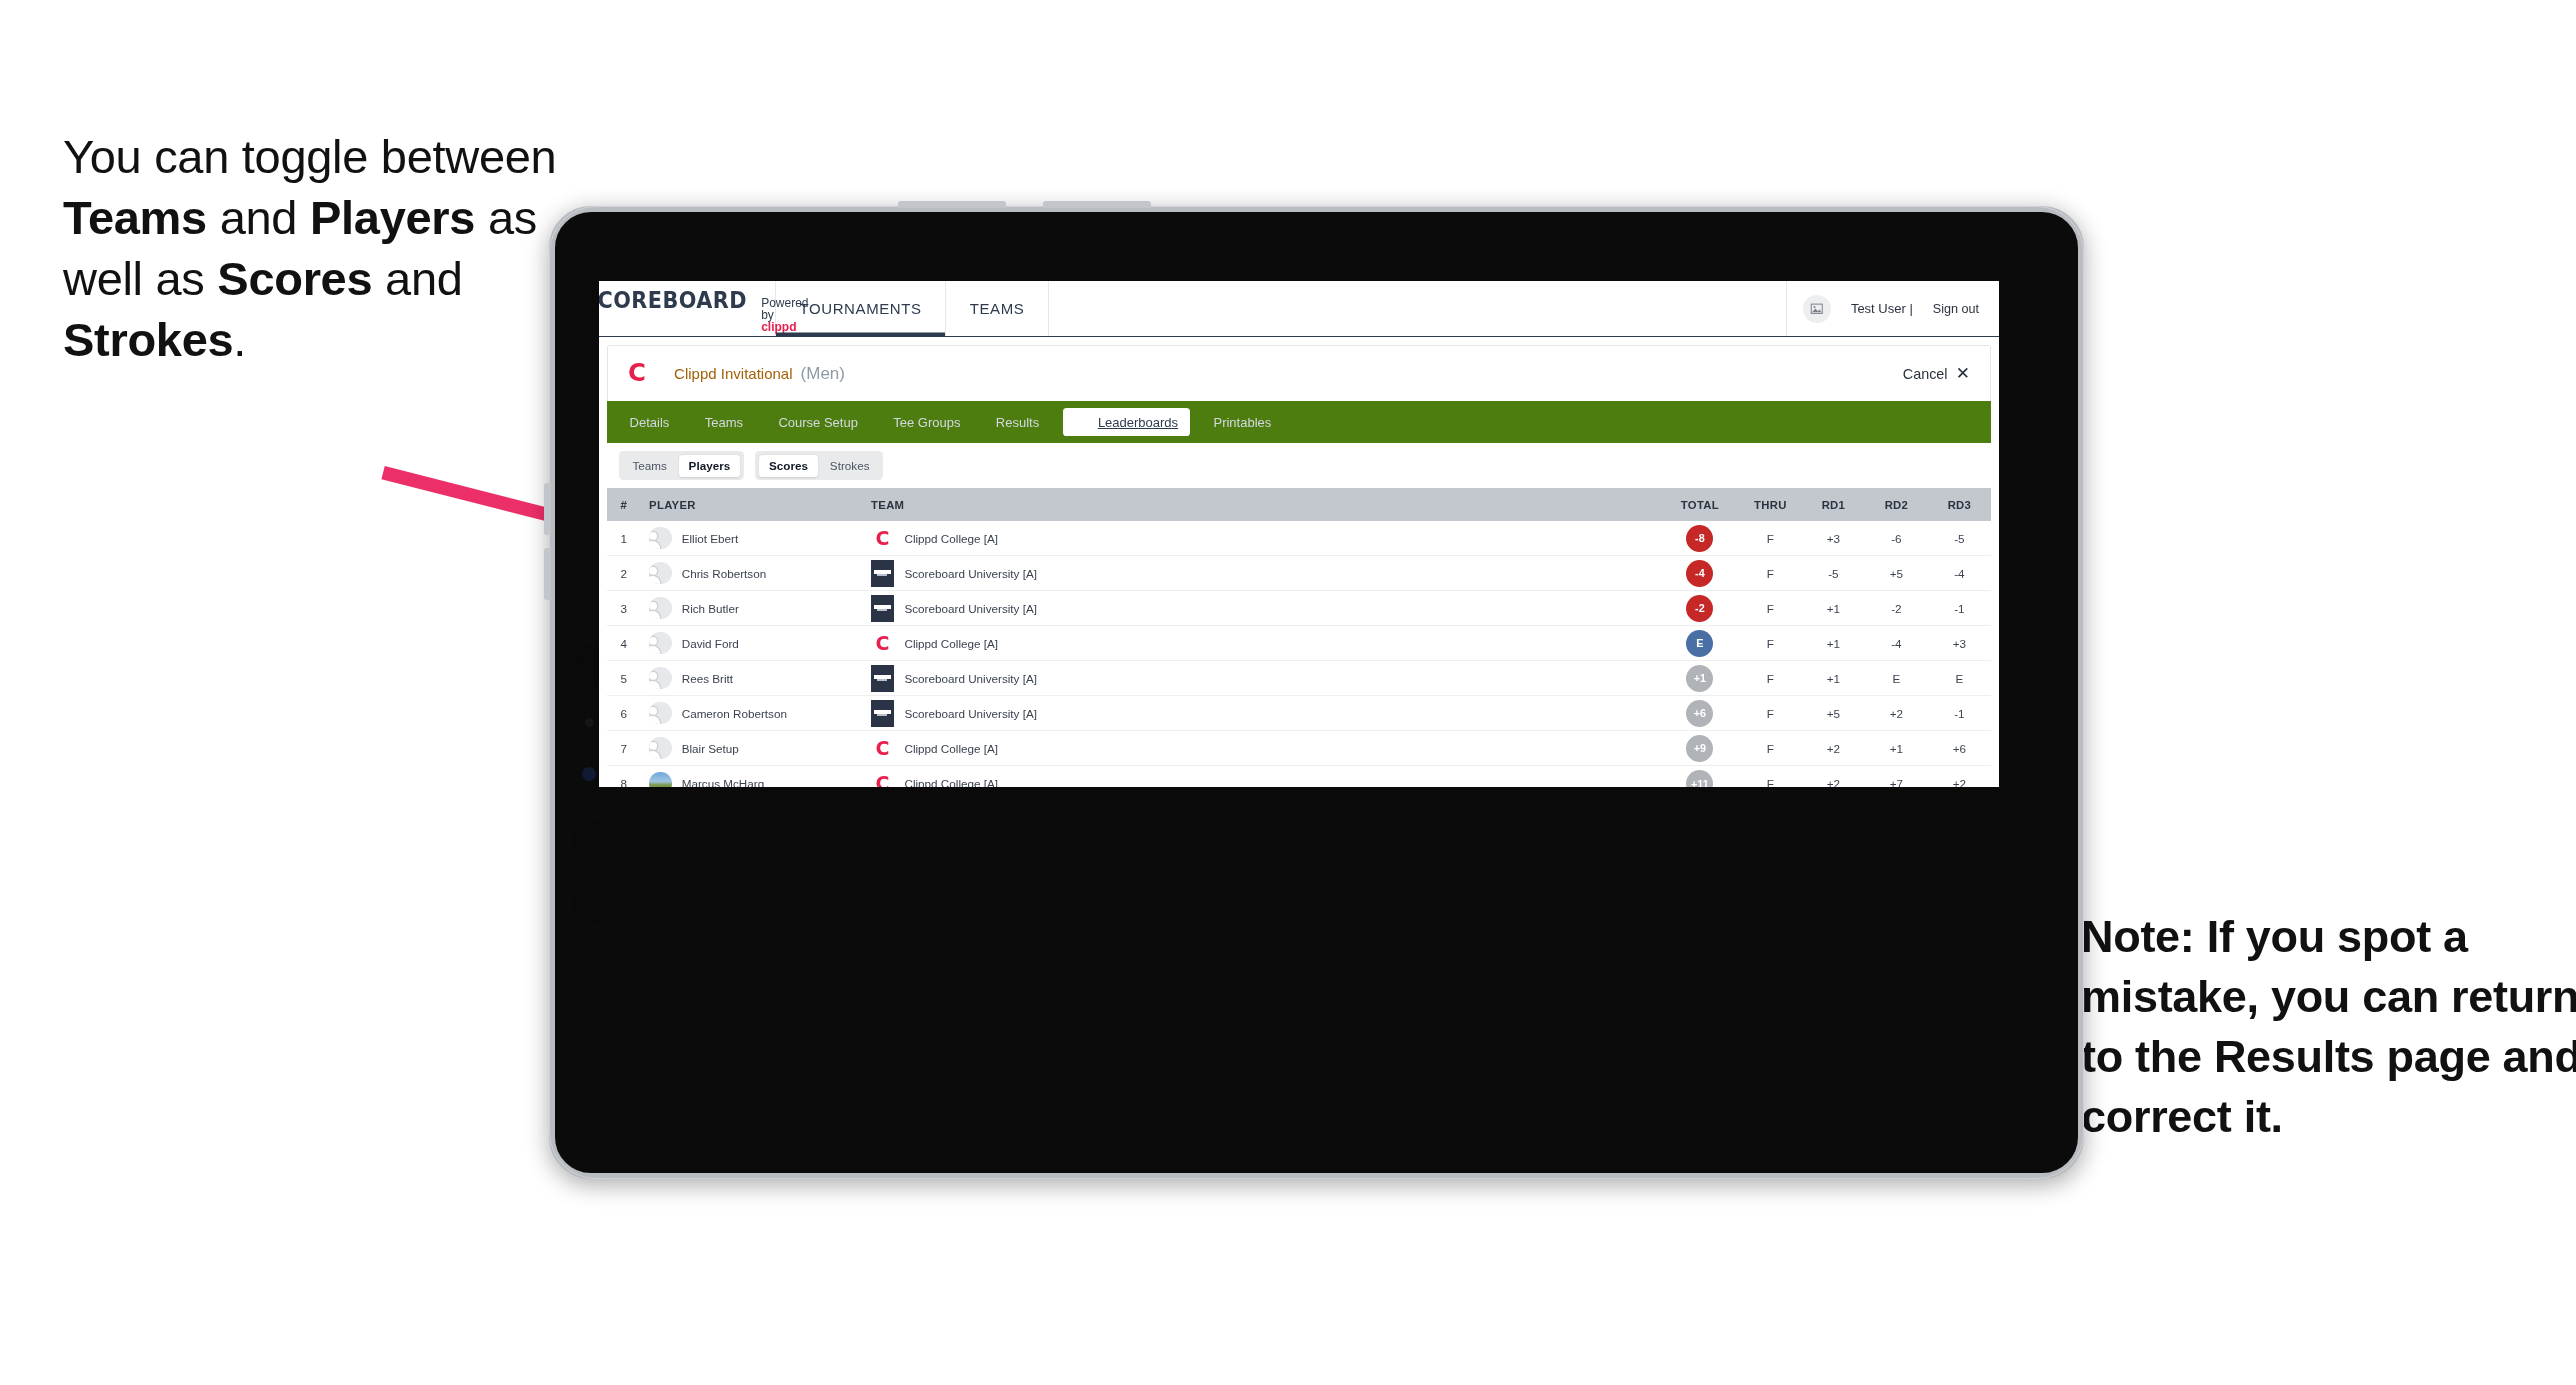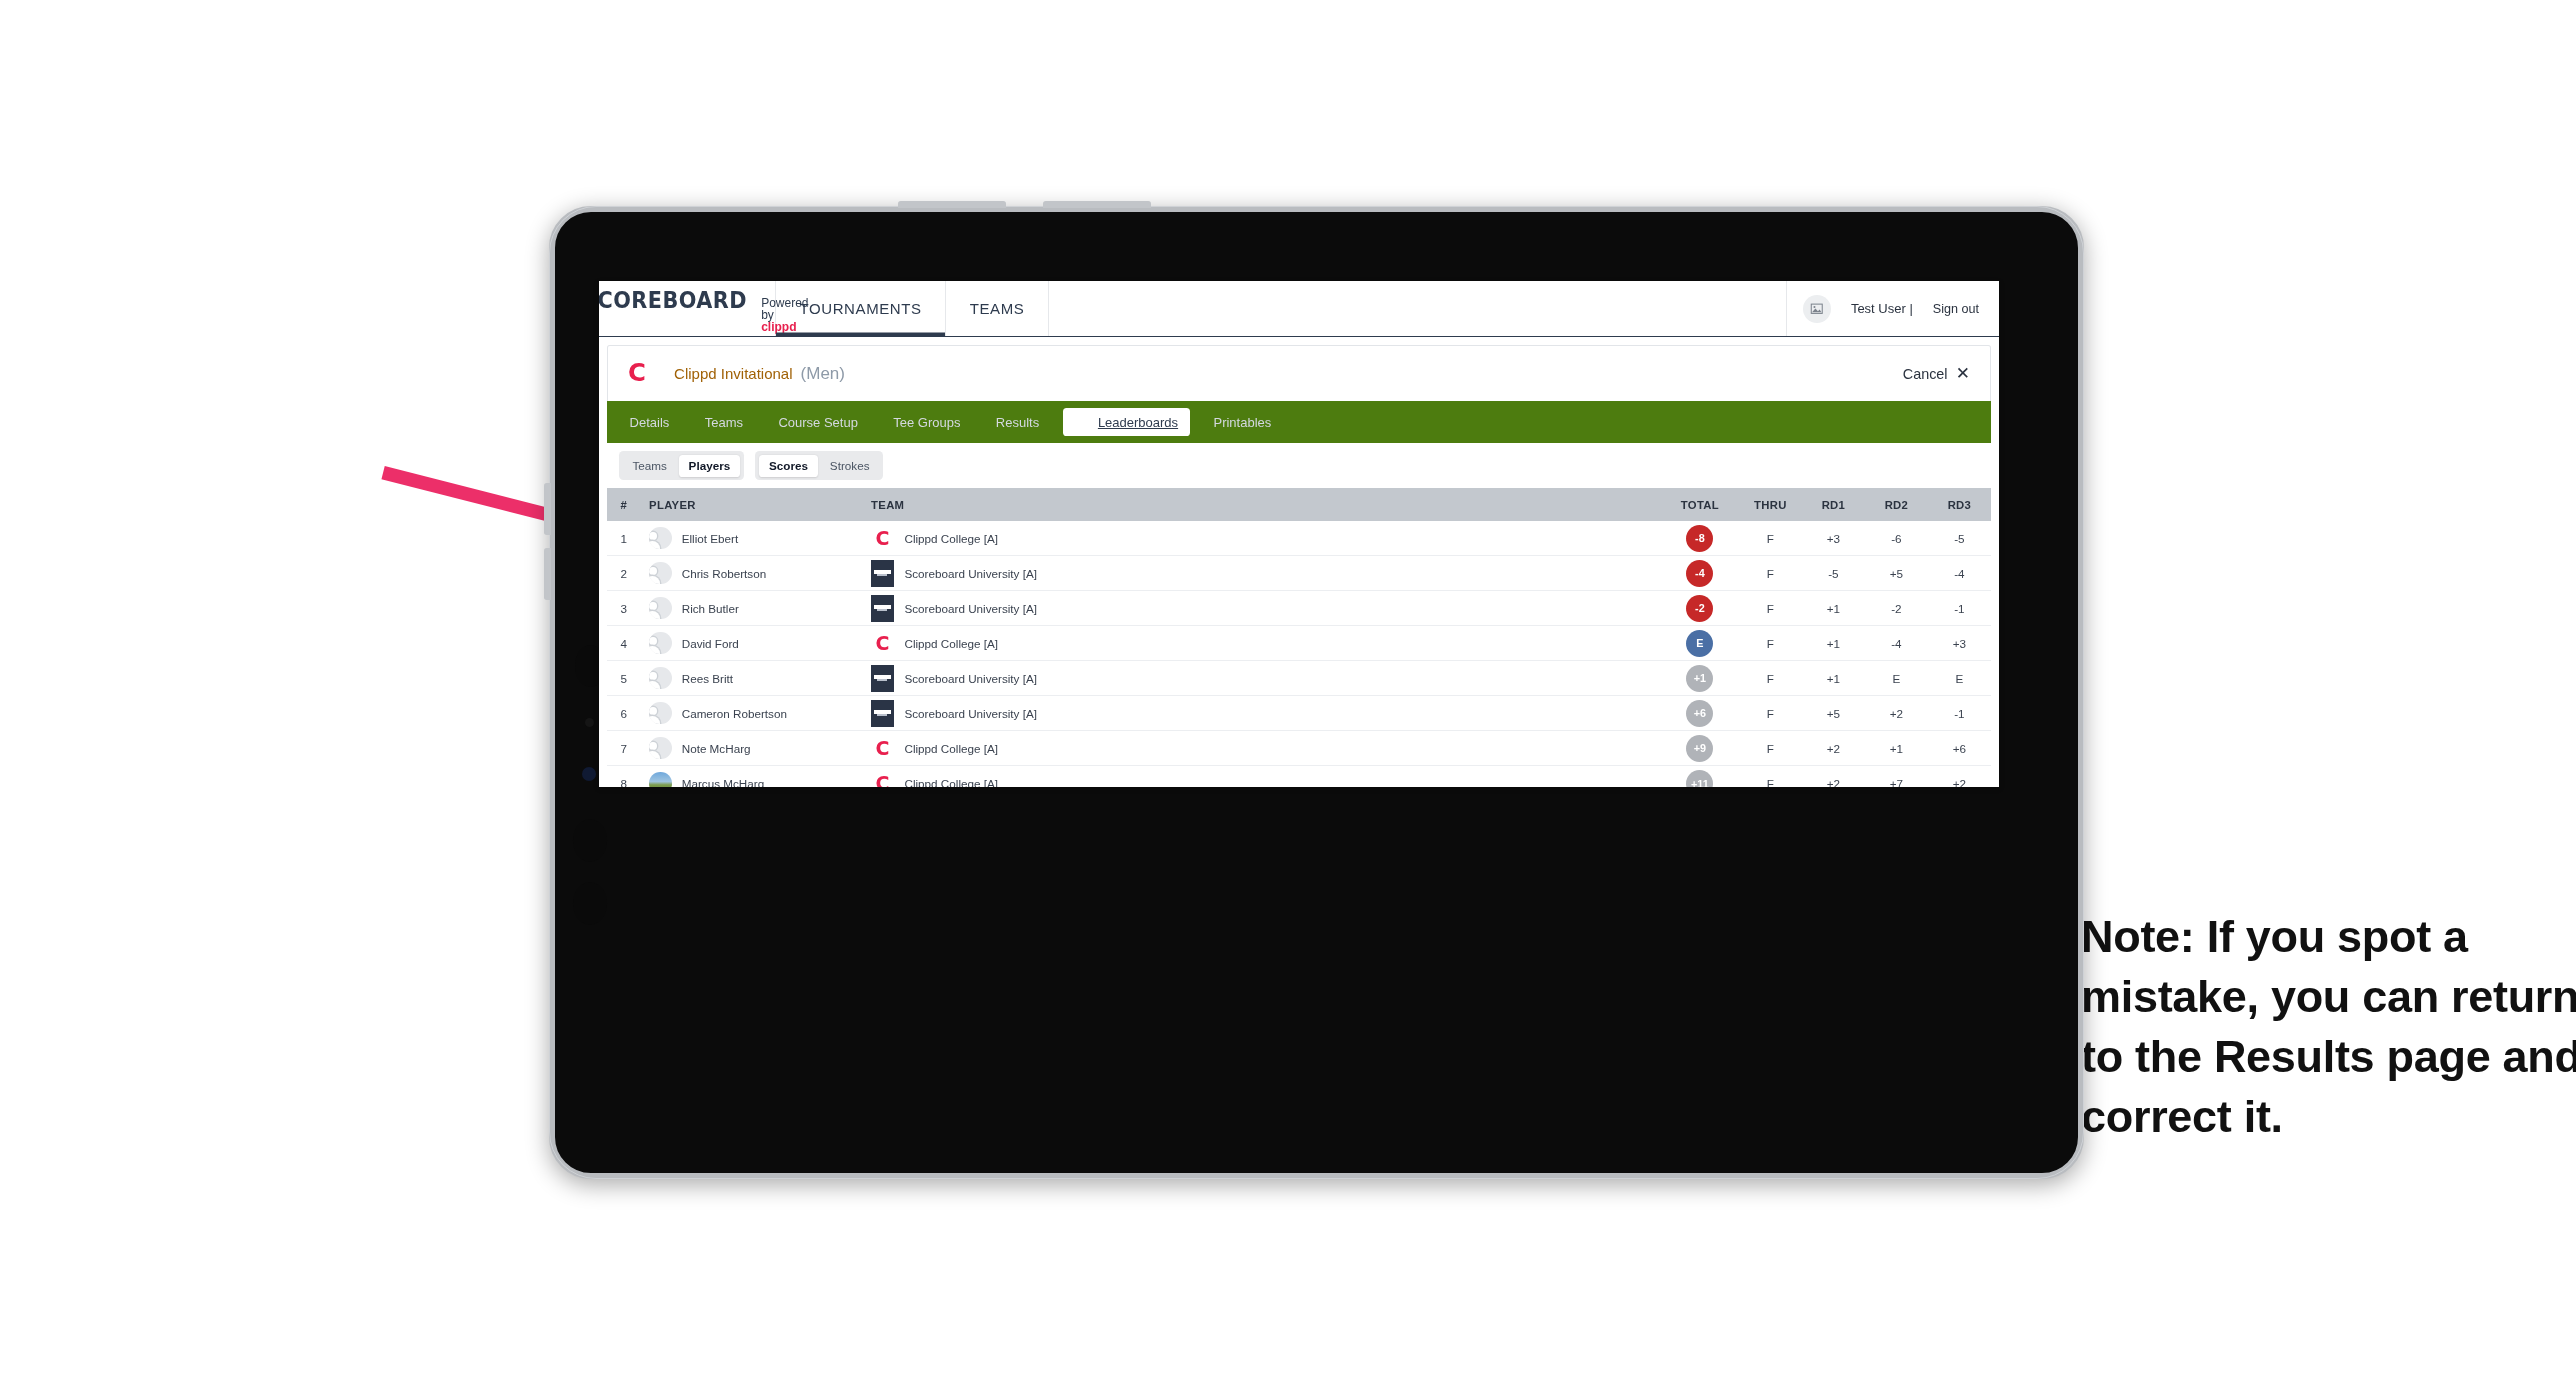--- a/index.html
+++ b/index.html
@@ -396,20 +396,21 @@
   }
   .badge.under { background: #c62828; }
   .badge.even  { background: #4a6fa5; }
   .badge.over  { background: #b0b3b8; }
 </style>
 </head>
 <body>
 
 <div id="stage">
 
+  <div id="annot-left" class="annot"><span>You can toggle between </span><b>Teams</b><span> and </span><b>Players</b><span> as well as </span><b>Scores</b><span> and </span><b>Strokes</b><span>.</span></div>
 
   <svg id="arrow-svg" viewBox="0 0 320 150">
     <g>
       <path d="M4,34 L243,95" stroke="#ec2f69" stroke-width="15" stroke-linecap="butt"></path>
       <path d="M268,98 L198,56 L206,110 Z" fill="#ec2f69"></path>
     </g>
   </svg>
 
   <div id="annot-right" class="annot">Note: If you spot a mistake, you can return to the Results page and correct it.</div>
 
@@ -637,21 +638,21 @@
               <div class="c-rd">+2</div>
               <div class="c-rd">-1</div>
             </div>
             <div class="row">
               <div class="c-rank">7</div>
               <div class="c-player">
                 <div class="avatar">
                   <div class="head"></div>
                   <div class="body"></div>
                 </div>
-                <span>Note McHarg</span>
+                <span>Blair Setup</span>
               </div>
               <div class="c-team">
                 <div class="team-logo-c">C</div>
                 <span>Clippd College [A]</span>
               </div>
               <div class="c-total">
                 <div class="badge over">+9</div>
               </div>
               <div class="c-thru">F</div>
               <div class="c-rd">+2</div>

